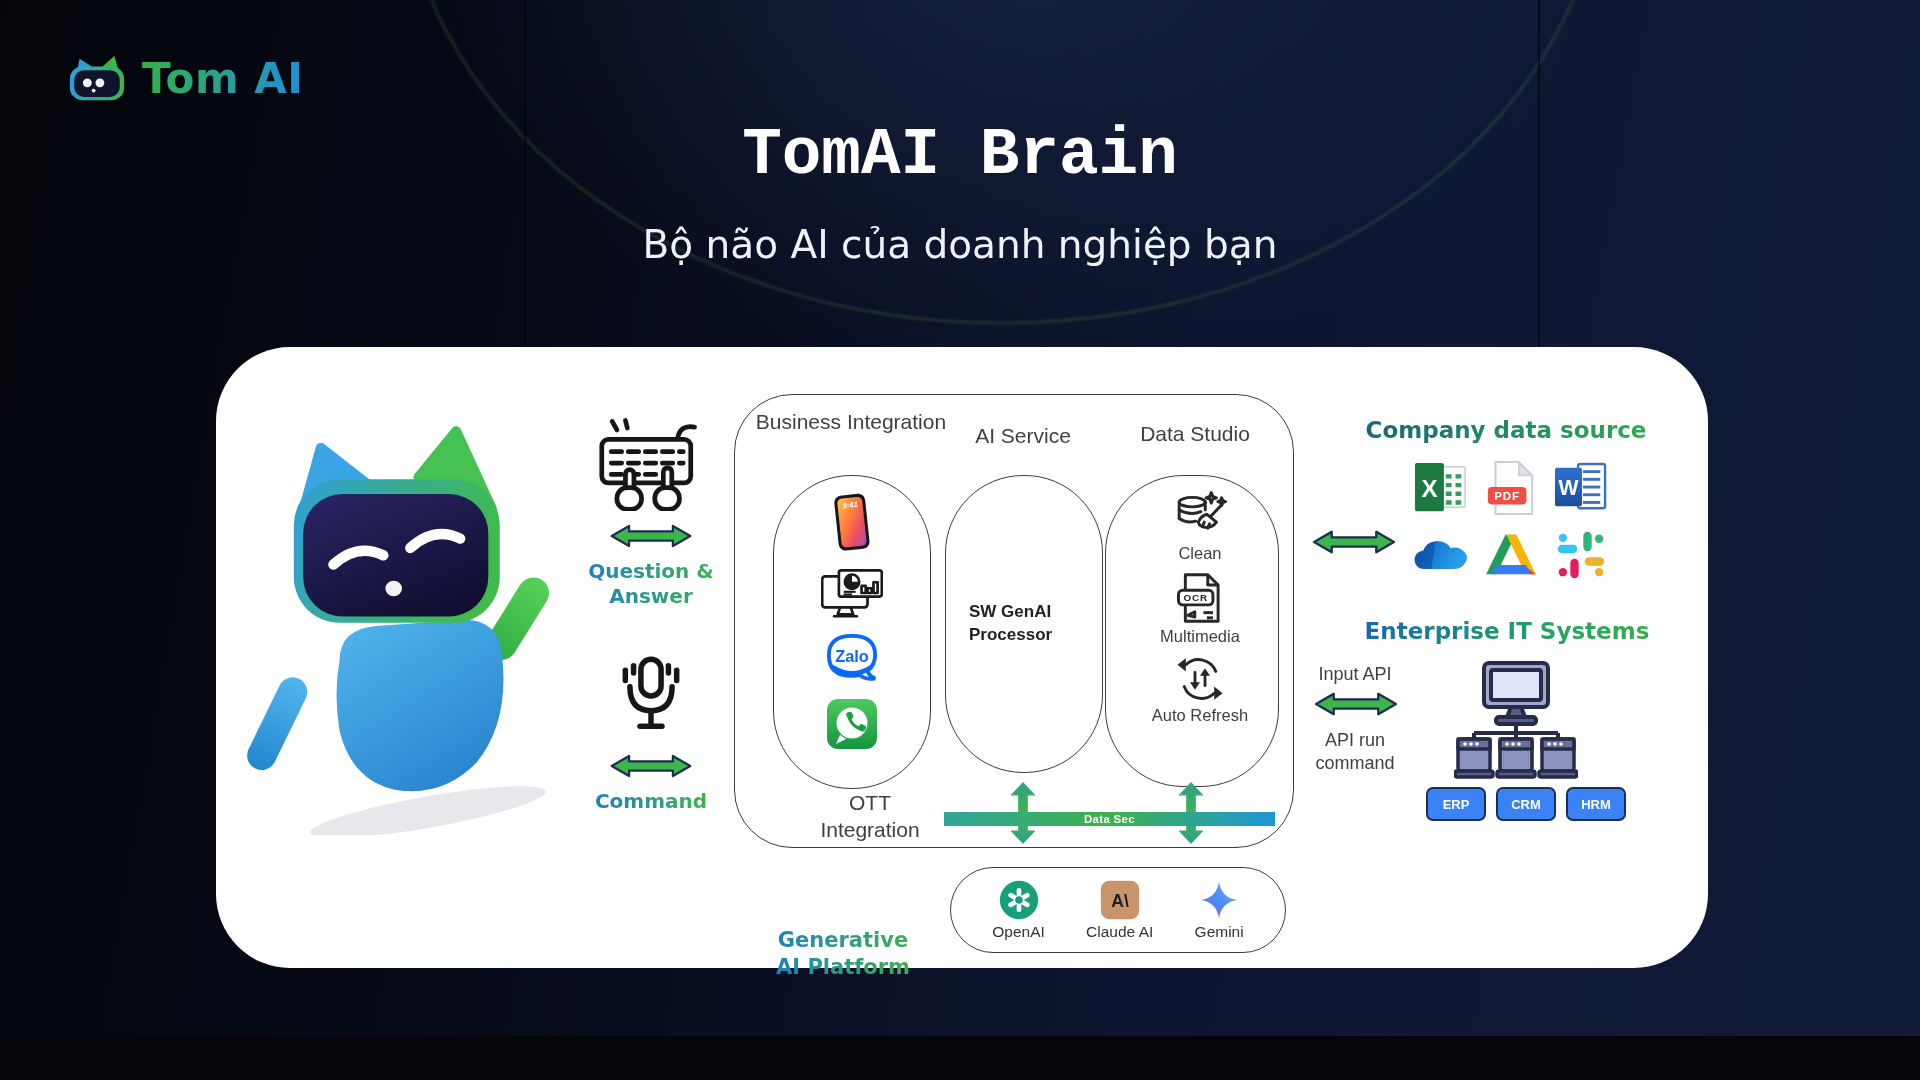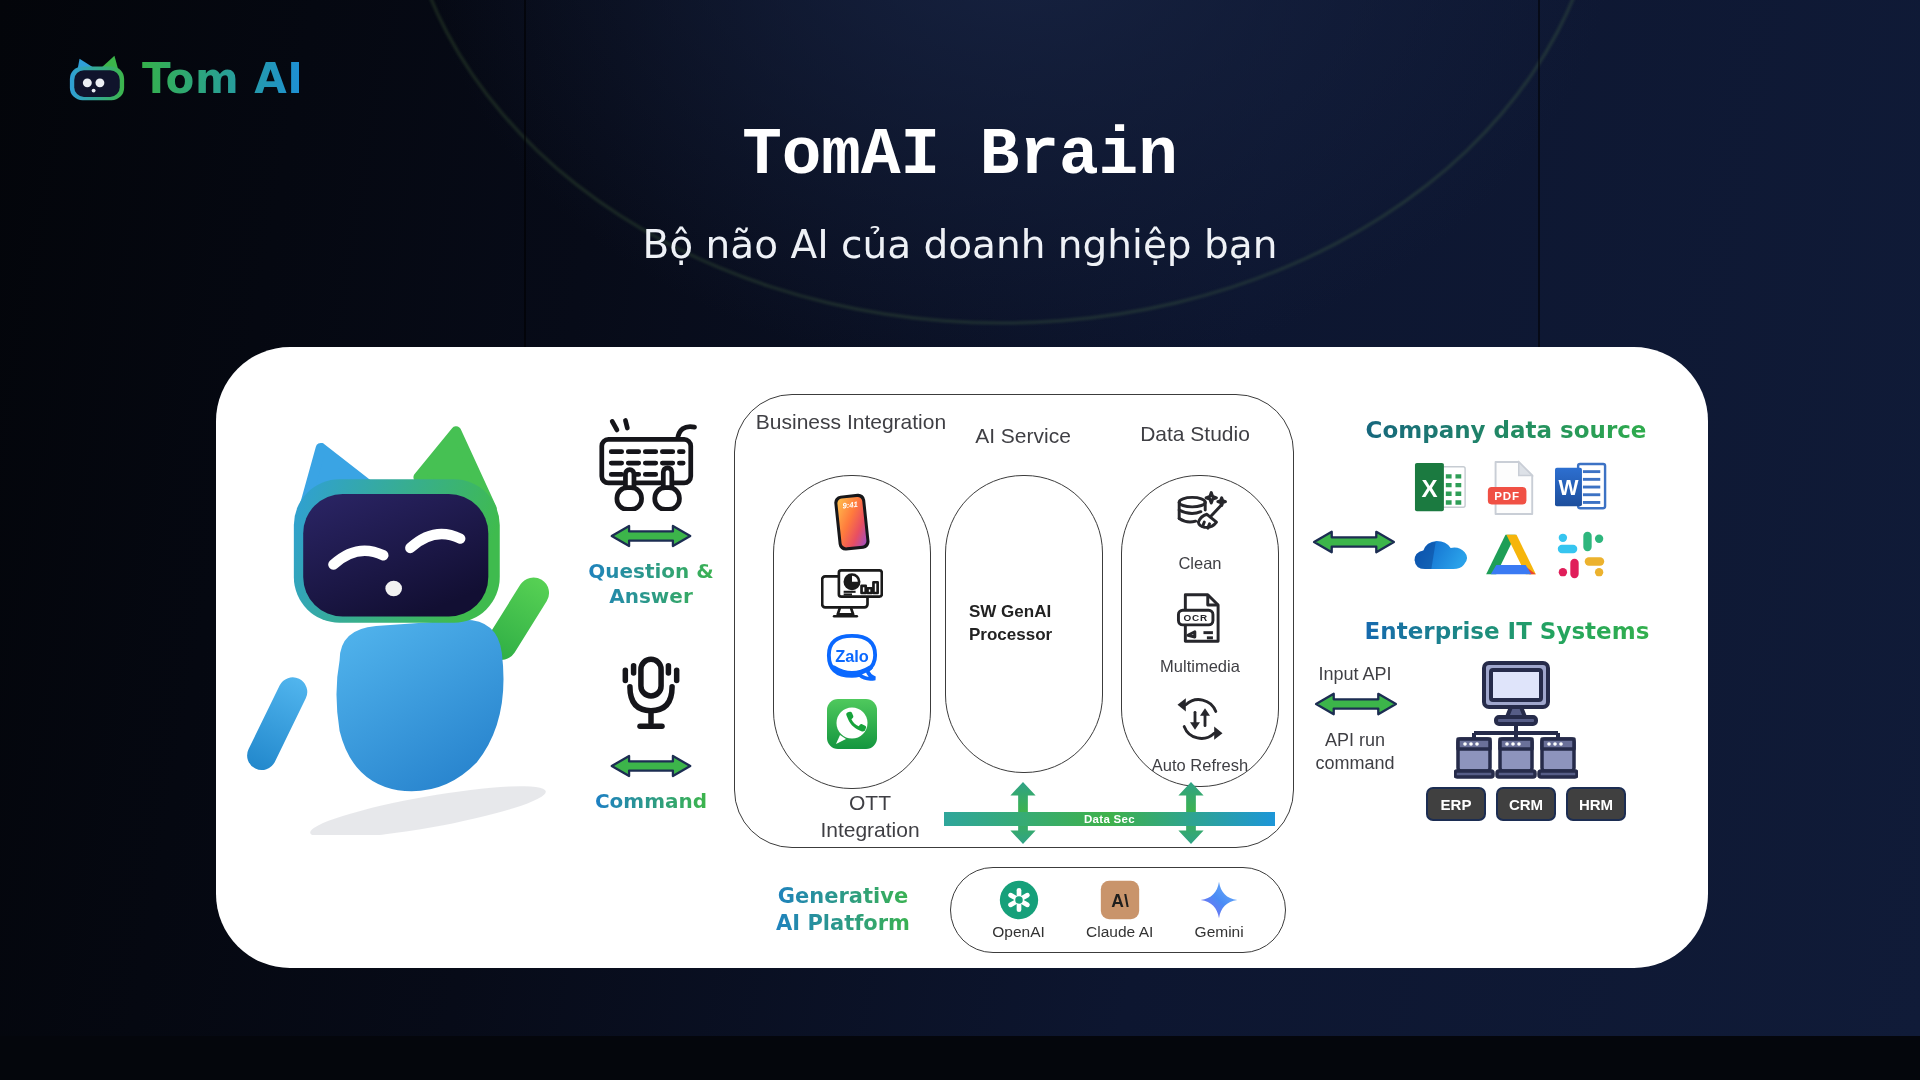--- a/index.html
+++ b/index.html
@@ -9,21 +9,21 @@
   
   .bg-glow{position:absolute;left:420px;top:-520px;width:1200px;height:900px;border-radius:50%;
     background:radial-gradient(ellipse at center,rgba(23,35,66,.95) 0%,rgba(23,35,66,0) 70%);}
   .bg-ring{position:absolute;left:400px;top:-620px;width:1200px;height:940px;border-radius:50%;
     border:2px solid rgba(104,152,78,.33);filter:blur(1.5px);}
   .bg-line{position:absolute;top:0;width:2px;height:347px;background:rgba(0,0,0,.55);}
   .bg-line.a{left:524px;} .bg-line.b{left:1538px;}
 
   
   .gtext{-webkit-background-clip:text;background-clip:text;color:transparent;font-weight:800;}
-  .gt-bg{background-image:linear-gradient(90deg,#1d7fc4,#3cb54a);}
+  .gt-bg{background-image:linear-gradient(90deg,#1d7fc4,#3cb54a);margin-top:44px;}
   .gt-gb{background-image:linear-gradient(90deg,#35b14b,#1d8fd6);}
   .gt-teal{background-image:linear-gradient(90deg,#15647f,#2fae4a);}
   .gt-ent{background-image:linear-gradient(90deg,#1565b4,#23a45f 65%,#35b14b);}
 
   .logo{position:absolute;left:66px;top:52px;display:flex;align-items:center;gap:14px;}
   .logo-text{font-family:"DejaVu Sans",sans-serif;font-size:42px;letter-spacing:.5px;}
 
   .hero-title{position:absolute;left:0;right:0;top:118px;text-align:center;margin:0;
     font-family:Liberation Mono, monospace;font-size:66px;font-weight:800;color:#fff;letter-spacing:0;}
   .hero-sub{position:absolute;left:0;right:0;top:222px;text-align:center;margin:0;
@@ -38,43 +38,43 @@
 
   .io-group{width:140px;display:flex;flex-direction:column;align-items:center;text-align:center;}
   .io-label{font-family:"DejaVu Sans",sans-serif;font-size:20px;line-height:1.25;}
 
   .core-box{left:518px;top:47px;width:558px;height:452px;border:1.6px solid #3c3c3c;border-radius:58px;background:#fff;}
   .col-title{position:absolute;text-align:center;font-size:21px;color:#3f3f44;line-height:1.25;}
   .pill{position:absolute;top:80px;width:156px;height:296px;border:1.6px solid #3c3c3c;border-radius:78px;
     display:flex;flex-direction:column;align-items:center;}
   .pill.bi{left:38px;padding-top:16px;gap:12px;}
   .pill.ai{left:210px;justify-content:center;}
-  .pill.ds{left:386px;padding-top:14px;gap:12px;}
+  .pill.ds{left:370px;padding-top:14px;gap:2px;padding-left:16px;}
   .ai-text{width:110px;text-align:left;font-size:17px;font-weight:bold;color:#222;line-height:1.35;}
   .ds-label{font-size:16.5px;color:#3f3f44;margin-bottom:6px;}
   .ott{position:absolute;left:68px;top:394px;width:134px;text-align:center;font-size:21px;color:#3f3f44;line-height:1.3;}
   .datasec-bar{position:absolute;left:209px;top:417px;width:331px;height:14px;border-radius:0;
     background:linear-gradient(90deg,#2fa69b 0%,#3fb14b 50%,#1d96d8 100%);
     display:flex;align-items:center;justify-content:center;}
   .datasec-label{font-size:11.5px;font-weight:bold;color:#fff;letter-spacing:.3px;}
 
   .genai-label{left:552px;top:536px;width:150px;text-align:center;font-family:"DejaVu Sans",sans-serif;font-size:21px;line-height:1.3;}
   .genai-box{left:734px;top:520px;width:334px;height:84px;border:1.6px solid #3c3c3c;border-radius:44px;
     display:flex;align-items:center;justify-content:space-evenly;}
   .provider{display:flex;flex-direction:column;align-items:center;gap:3px;}
   .provider-label{font-size:15.5px;color:#333;}
 
   .cds-title{left:1140px;top:70px;width:300px;text-align:center;font-family:"DejaVu Sans",sans-serif;font-size:23px;}
   .icon-grid{left:1196px;top:112px;width:198px;display:grid;grid-template-columns:repeat(3,58px);grid-auto-rows:58px;
     column-gap:12px;row-gap:9px;justify-items:center;align-items:center;}
   .ent-title{left:1136px;top:271px;width:310px;text-align:center;font-family:"DejaVu Sans",sans-serif;font-size:23px;}
   .api-text{width:130px;text-align:center;font-size:18px;color:#3f3f44;line-height:1.3;}
   .badges{left:1210px;top:440px;display:flex;gap:10px;}
-  .badge{width:56px;height:30px;background:#404040;border:2px solid #1c2d52;border-radius:7px;
-    display:flex;align-items:center;justify-content:center;font-size:15px;font-weight:bold;color:#fff;}
+  .badge{width:56px;height:30px;background:#3b82f6;border:2px solid #1c2d52;border-radius:7px;
+    display:flex;align-items:center;justify-content:center;font-size:13px;font-weight:bold;color:#fff;}
 </style>
 </head>
 <body>
 
 <div class="stage">
 
   <div class="bg-glow"></div>
   <div class="bg-ring"></div>
   <div class="bg-line a"></div>
   <div class="bg-line b"></div>

